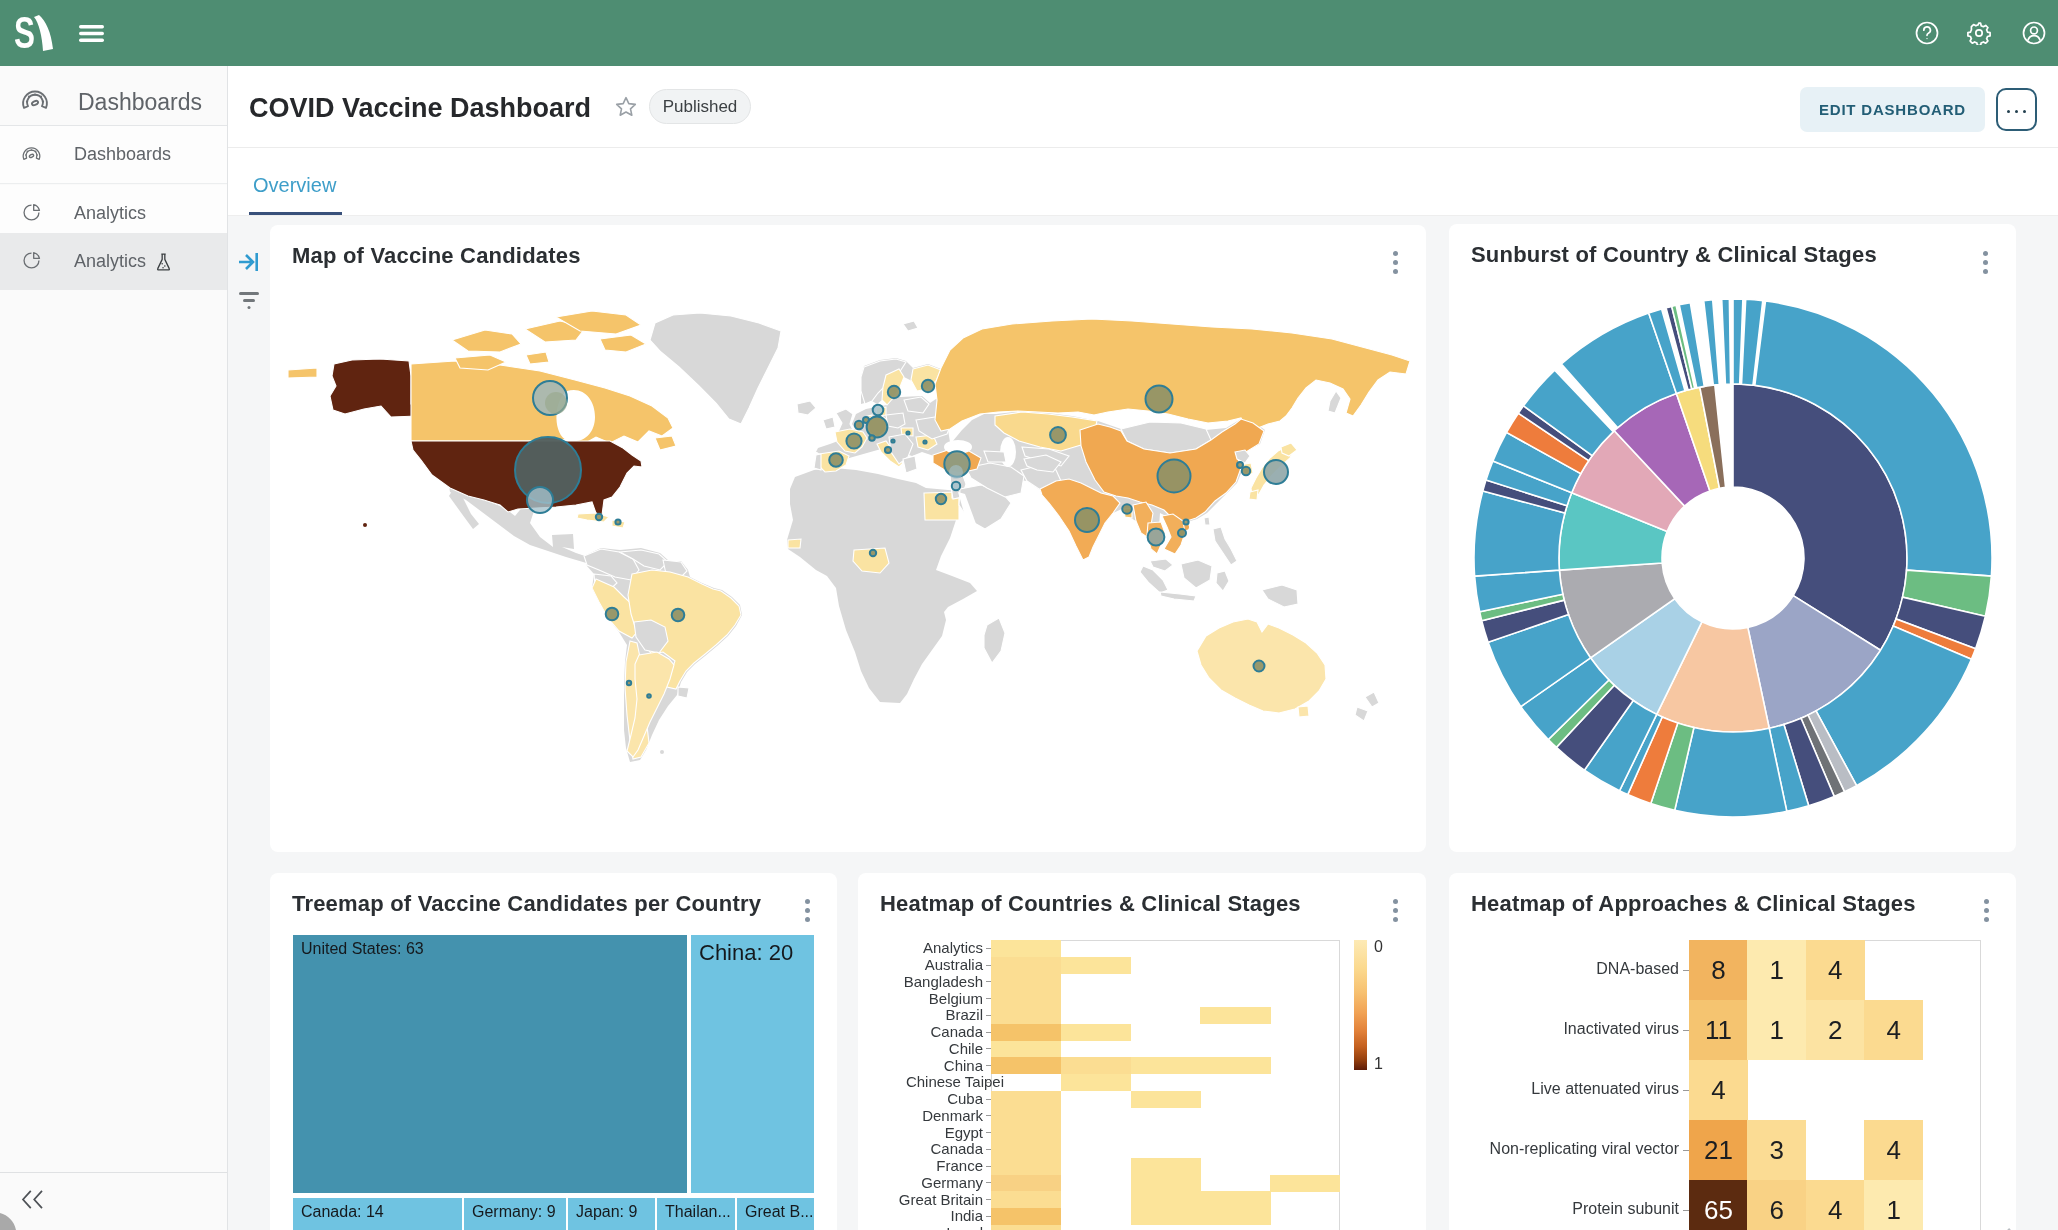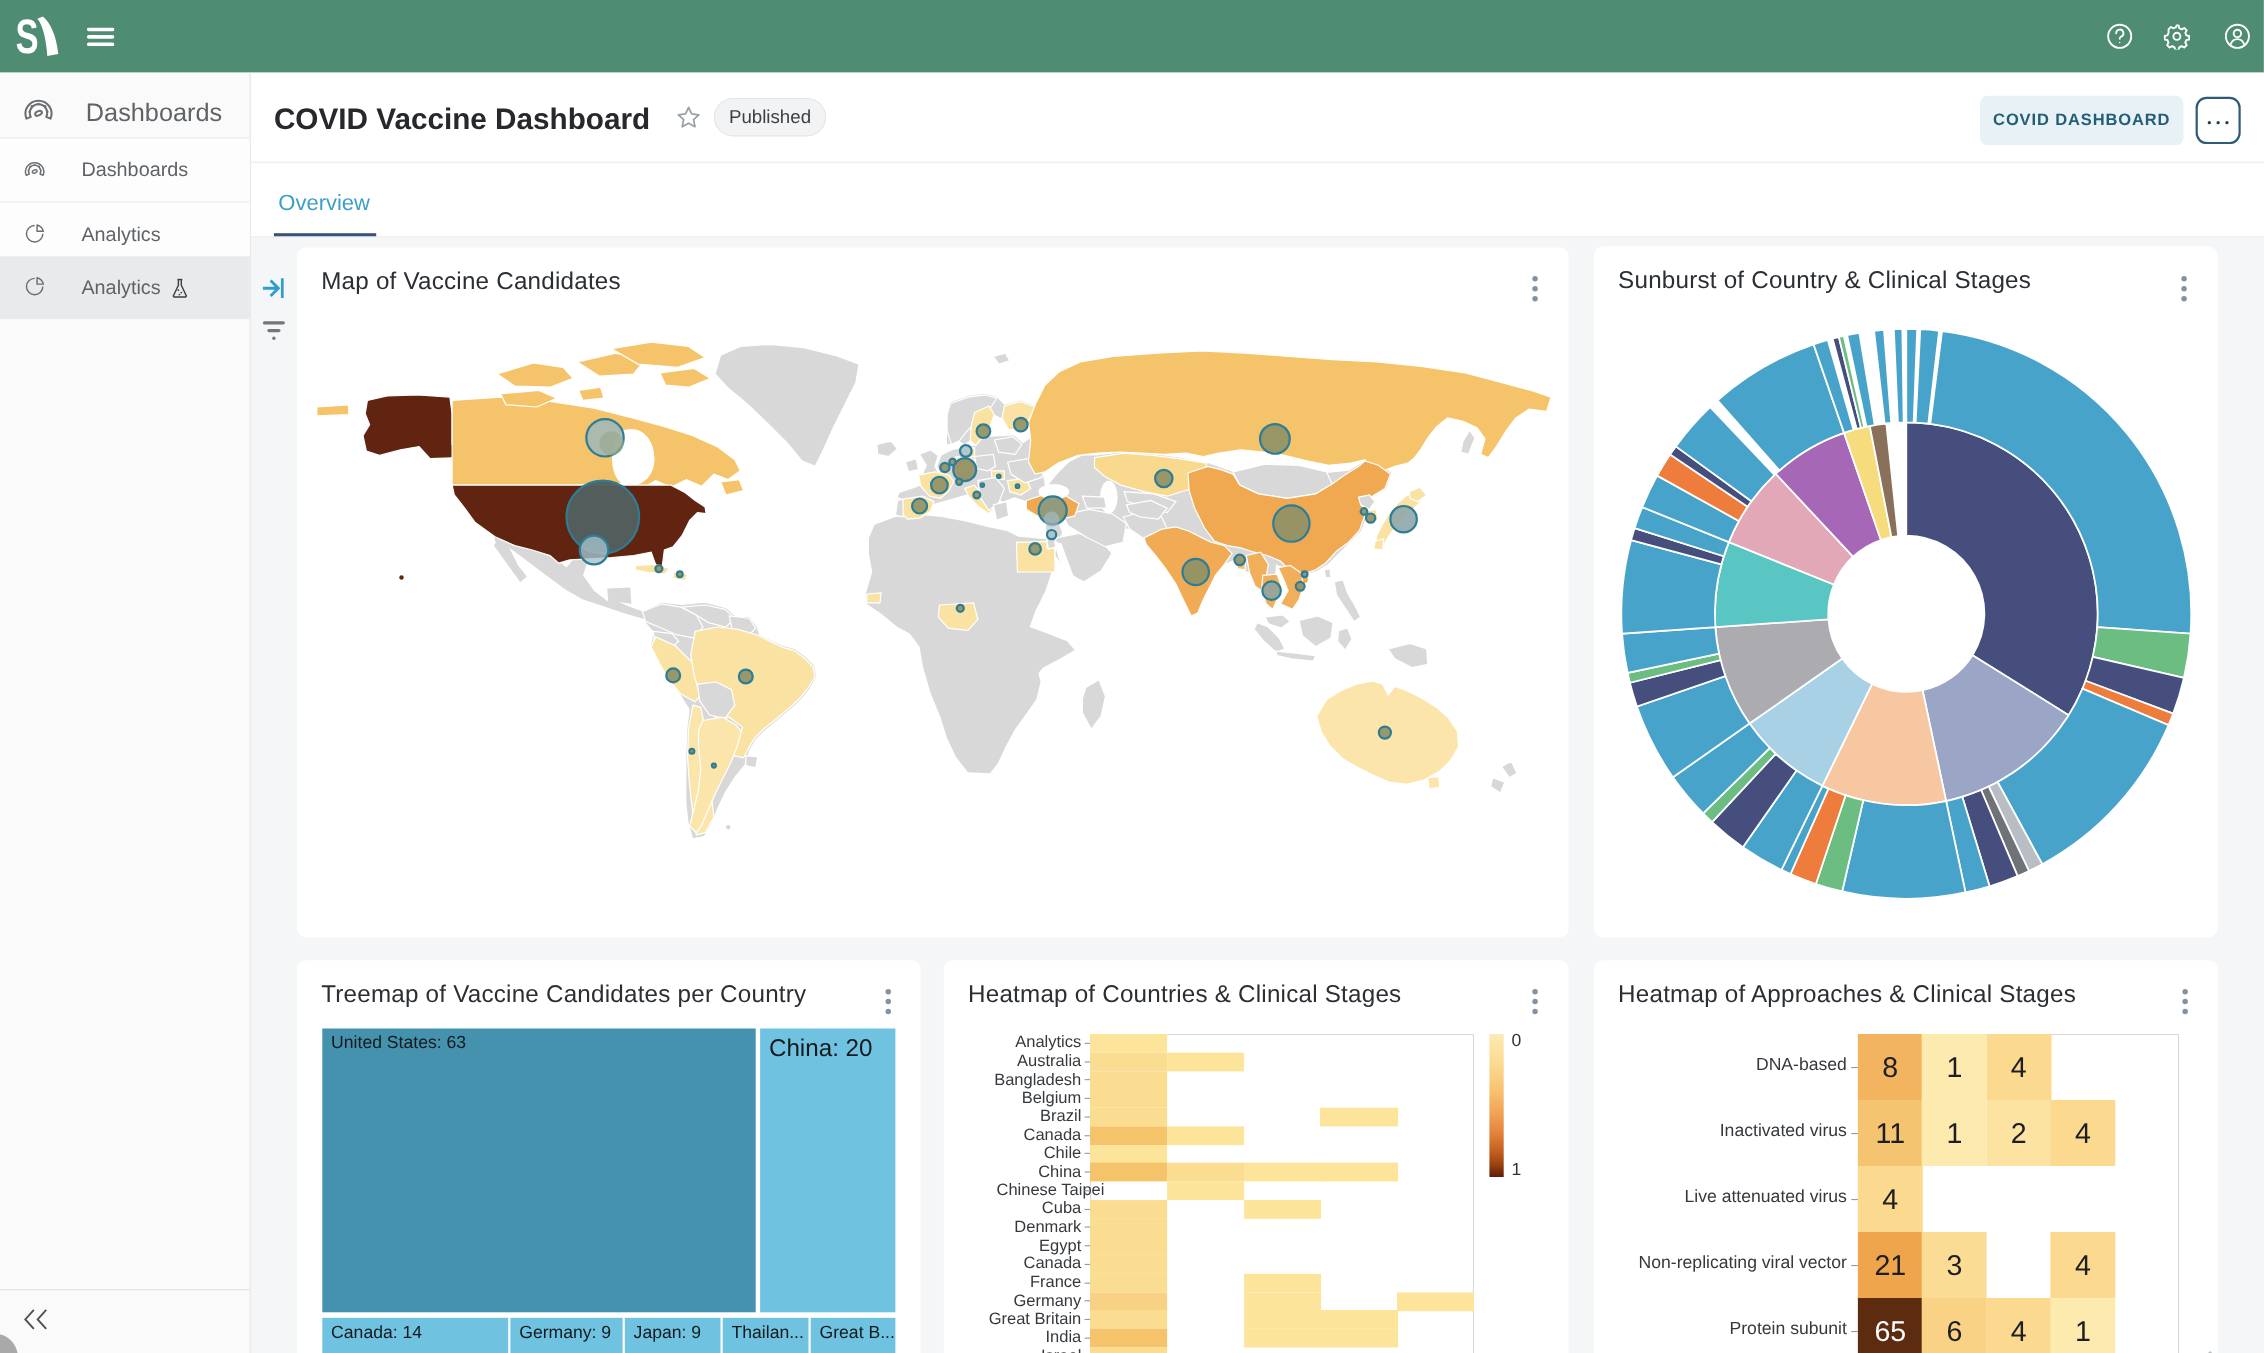--- a/index.html
+++ b/index.html
@@ -2,21 +2,21 @@
 <html><head><meta charset="utf-8"><style>
 *{margin:0;padding:0;box-sizing:border-box}
 html,body{width:2058px;height:1230px;overflow:hidden;font-family:"Liberation Sans",sans-serif;background:#f5f6f7}
 .topbar{position:absolute;left:0;top:0;width:2058px;height:66px;background:#4e8d72}
 .sidebar{position:absolute;left:0;top:66px;width:228px;height:1164px;background:#fafafa;border-right:1px solid #e1e3e5}
 .side-item{position:absolute;left:0;width:227px;display:flex;align-items:center;color:#5f6368}
 .main-head{position:absolute;left:228px;top:66px;width:1830px;height:81px;background:#fff}
 .tab-band{position:absolute;left:228px;top:147px;width:1830px;height:68px;background:#fff;border-top:1px solid #ececec}
 .content{position:absolute;left:228px;top:215px;width:1830px;height:1015px;background:#f5f6f7;border-top:1px solid #eeeeee}
 .card{position:absolute;background:#fff;border-radius:8px}
-.card-title{position:absolute;left:22px;top:18px;font-size:22px;font-weight:400;color:#2b2f33;letter-spacing:.2px;line-height:1.15}
+.card-title{position:absolute;left:22px;top:18px;font-size:22px;font-weight:700;color:#2b2f33;letter-spacing:.2px;line-height:1.15}
 .kebab{position:absolute;width:6px}
 .kebab i{display:block;width:5px;height:5px;border-radius:50%;background:#8492a0;margin:0 0 4px 0}
 </style></head>
 <body>
 
 <div class="topbar">
  <svg style="position:absolute;left:15px;top:14px" width="40" height="38" viewBox="0 0 40 38">
   <text x="-1" y="34" font-family="Liberation Sans" font-size="44" font-weight="bold" fill="#fff" textLength="21" lengthAdjust="spacingAndGlyphs">S</text>
   <path d="M24,1 C31,7 36,18 38,35 L28,37 C27,22 24,9 19,3 Z" fill="#fff"></path>
  </svg>
@@ -90,21 +90,21 @@
       <path d="M11,1 L2,11 L11,21 M24,1 L15,11 L24,21"></path>
     </svg>
 </div>
 
 <div class="main-head">
  <div style="position:absolute;left:21px;top:29px;font-size:27px;font-weight:700;color:#26282b;line-height:1">COVID Vaccine Dashboard</div>
  <svg style="position:absolute;left:386px;top:29px" width="24" height="24" viewBox="0 0 24 24" fill="none" stroke="#9aa0a6" stroke-width="1.6">
       <path d="M12 2.6 L14.8 8.6 L21.3 9.4 L16.5 13.8 L17.8 20.2 L12 17 L6.2 20.2 L7.5 13.8 L2.7 9.4 L9.2 8.6 Z" stroke-linejoin="round"></path>
     </svg>
  <div style="position:absolute;left:421px;top:23px;width:102px;height:35px;background:#f1f3f4;border:1px solid #e3e5e6;border-radius:18px;text-align:center;line-height:33px;font-size:17px;color:#3c4043">Published</div>
- <div style="position:absolute;left:1572px;top:21px;width:185px;height:45px;background:#e7f1f6;border-radius:7px;text-align:center;line-height:45px;font-size:15px;font-weight:700;color:#235e76;letter-spacing:.8px">COVID DASHBOARD</div>
+ <div style="position:absolute;left:1572px;top:21px;width:185px;height:45px;background:#e7f1f6;border-radius:7px;text-align:center;line-height:45px;font-size:15px;font-weight:700;color:#235e76;letter-spacing:.8px">EDIT DASHBOARD</div>
  <div style="position:absolute;left:1768px;top:22px;width:41px;height:43px;background:#fff;border:2px solid #2d5d76;border-radius:10px">
    <div style="position:absolute;left:9px;top:20px;width:3.4px;height:3.4px;border-radius:50%;background:#23404f"></div>
    <div style="position:absolute;left:17px;top:20px;width:3.4px;height:3.4px;border-radius:50%;background:#23404f"></div>
    <div style="position:absolute;left:25px;top:20px;width:3.4px;height:3.4px;border-radius:50%;background:#23404f"></div>
  </div>
 </div>
 <div class="tab-band">
  <div style="position:absolute;left:25px;top:27px;font-size:20px;color:#3e9ec9;line-height:1">Overview</div>
  <div style="position:absolute;left:21px;top:64px;width:93px;height:4px;background:#39517b"></div>
 </div>

